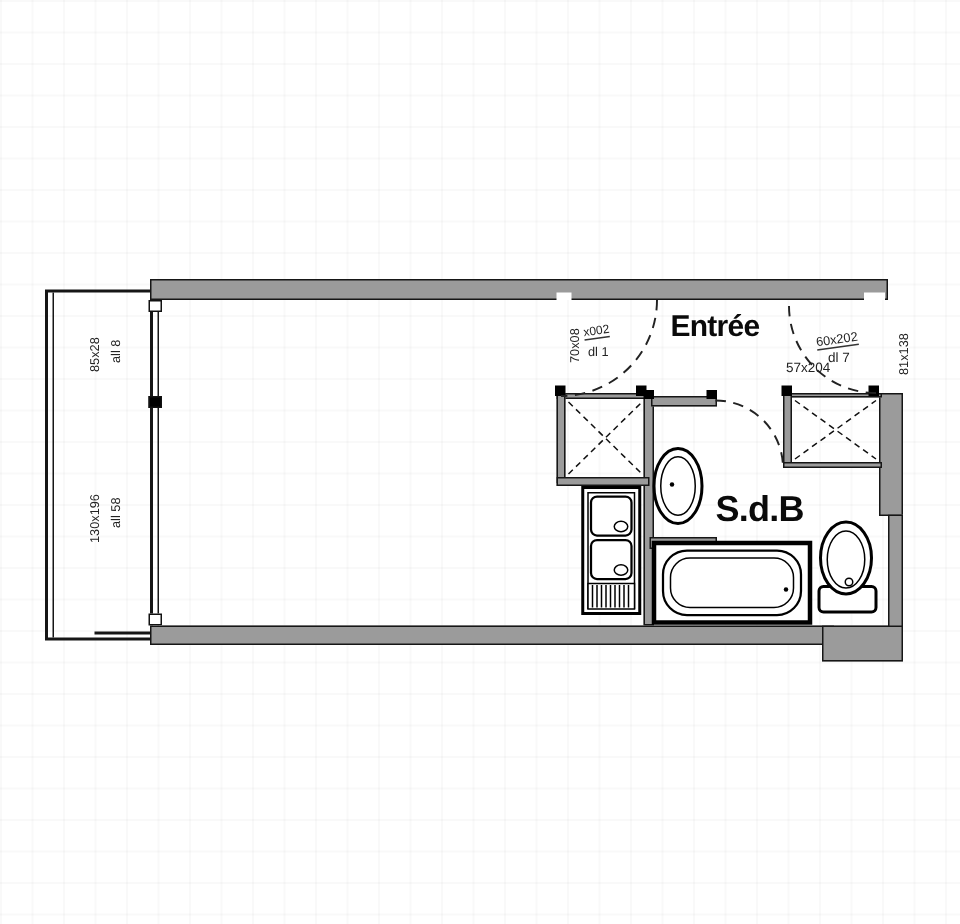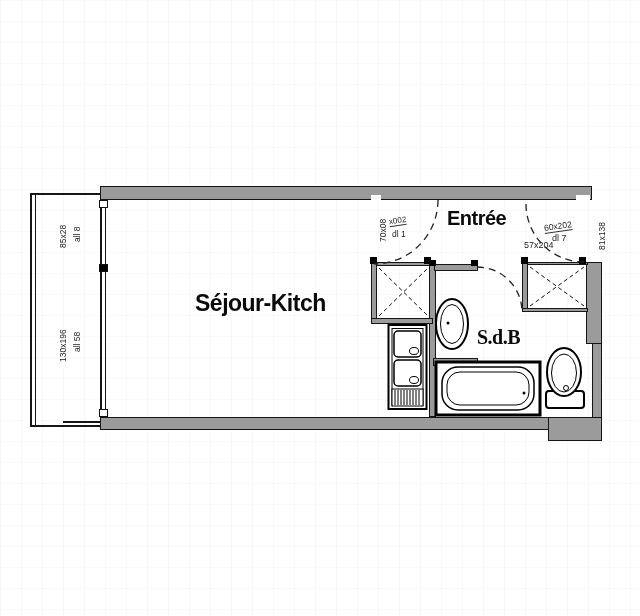--- a/index.html
+++ b/index.html
@@ -118,23 +118,22 @@
     </g>
 
     <g fill="#fff" stroke="#000">
       <rect x="546" y="391" width="38" height="17" rx="3" stroke-width="2"></rect>
       <ellipse cx="564" cy="372" rx="17" ry="24" stroke-width="2"></ellipse>
       <ellipse cx="564" cy="373" rx="12.5" ry="19" stroke-width="1"></ellipse>
       <circle cx="566" cy="388" r="2.5" stroke-width="1"></circle>
     </g>
   </svg>
 
-  <div class="roomlabel" style="left:195px;top:290px;font-size:23px;">Séjour-Kitch</div>
   <div class="roomlabel" style="left:447px;top:207px;font-size:20px;">Entrée</div>
-  <div class="roomlabel" style="left:477px;top:326px;font-size:20px;font-family:Liberation Serif, serif;">S.d.B</div>
+  <div class="roomlabel" style="left:477px;top:326px;font-size:24px;">S.d.B</div>
 
   <div class="smalllabel" style="left:484px;top:240px;padding-left:40px;">57x204</div>
 
   <div class="vlab" style="left:58px;top:248px;">85x28</div>
   <div class="vlab" style="left:72px;top:242px;">all 8</div>
   <div class="vlab" style="left:58px;top:362px;">130x196</div>
   <div class="vlab" style="left:72px;top:352px;">all 58</div>
 
   <div class="vlab" style="left:378px;top:242px;">70x08</div>
   <div class="smalllabel underlined" style="left:389px;top:216px;font-size:8px;transform:rotate(-8deg);">x002</div>

